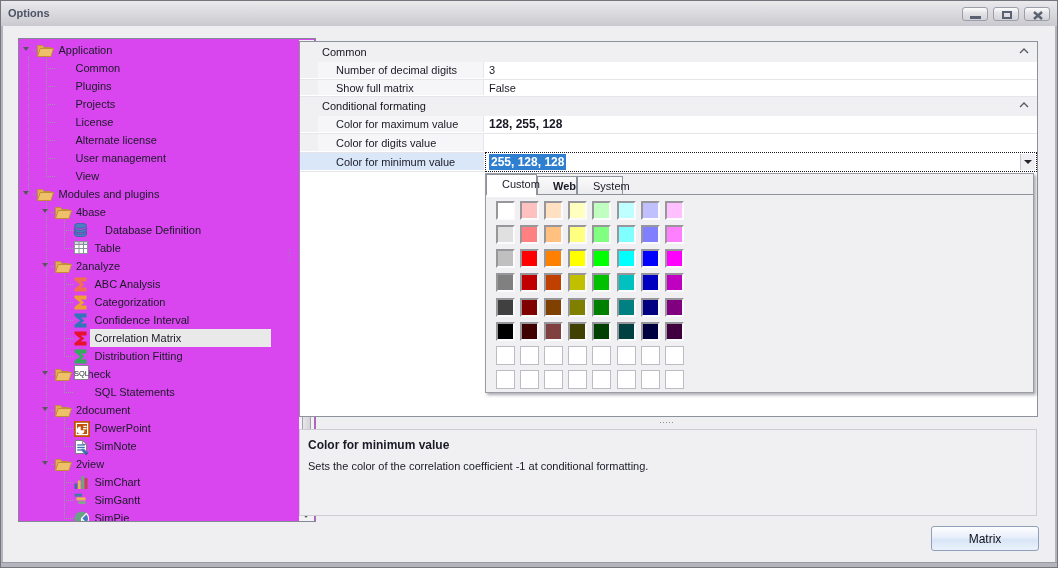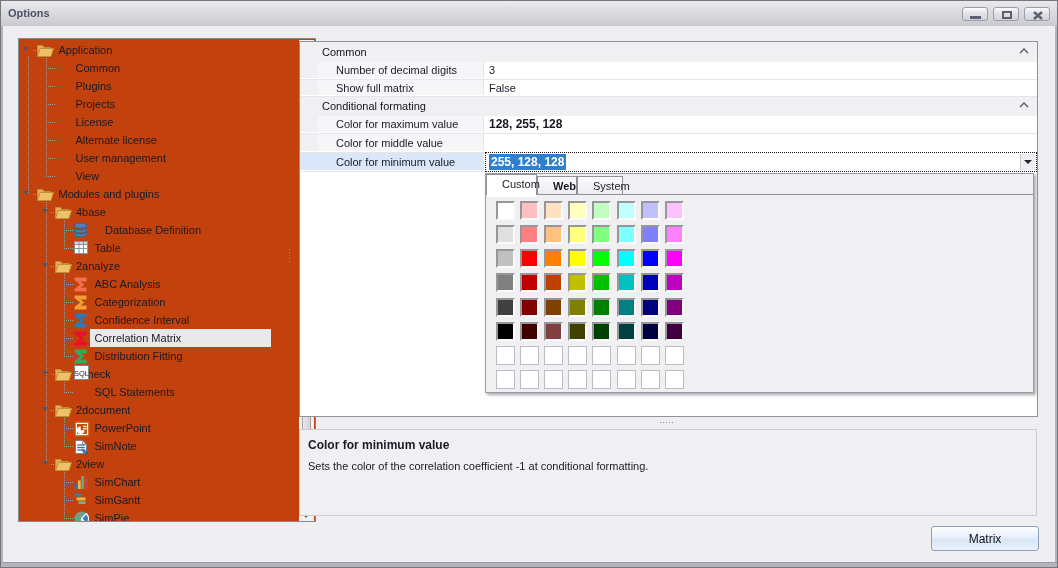--- a/index.html
+++ b/index.html
@@ -2,21 +2,21 @@
 <html><head><meta charset="utf-8">
 <style>
 *{margin:0;padding:0;box-sizing:border-box;}
 html,body{width:1058px;height:568px;overflow:hidden;}
 body{font-family:"Liberation Sans",sans-serif;font-size:11px;color:#1a1a26;}
 #win{position:absolute;left:0;top:0;width:1058px;height:568px;background:#efeff1;border:1px solid #75757d;box-shadow:inset 0 0 0 2px #b2b2ba;}
 #title{position:absolute;left:1px;top:1px;width:1056px;height:25px;background:linear-gradient(#eaeaed,#c9c9cf);}
 #title .cap{position:absolute;left:7px;top:6px;font-weight:bold;font-size:11px;color:#4b5166;}
 .capbtn{position:absolute;top:7px;width:26px;height:14px;border:1px solid #9a9ea9;border-radius:3px;background:linear-gradient(#fcfcfd,#e3e3e7 45%,#d2d2d8);}
 .abs{position:absolute;}
-#tree{position:absolute;left:18px;top:38px;width:298px;height:484px;background:#c2410c;border:1px solid #838992;overflow:hidden;}
+#tree{position:absolute;left:18px;top:38px;width:298px;height:484px;background:#d946ef;border:1px solid #838992;overflow:hidden;}
 .trow{position:absolute;height:18px;line-height:18px;white-space:nowrap;}
 .vdots{position:absolute;width:1px;background-image:repeating-linear-gradient(to bottom,#9a9aa2 0,#9a9aa2 1px,transparent 1px,transparent 2px);}
 .hdots{position:absolute;height:1px;background-image:repeating-linear-gradient(to right,#9a9aa2 0,#9a9aa2 1px,transparent 1px,transparent 2px);}
 .arr{position:absolute;width:0;height:0;border-left:3.5px solid transparent;border-right:3.5px solid transparent;border-top:4.5px solid #55555d;}
 .tsel{position:absolute;background:#e9e9ea;}
 #vsb{position:absolute;right:1px;top:1px;width:15px;height:482px;background:#f2f2f4;}
 .sbarr{position:absolute;left:3px;width:0;height:0;border-left:4px solid transparent;border-right:4px solid transparent;}
 #thumb{position:absolute;left:3px;top:17px;width:9px;height:430px;border:1px solid #a2a2aa;border-radius:5px;background:linear-gradient(to right,#e7e7ea,#d4d4d9);}
 #vgrip{position:absolute;left:289px;top:249px;width:1px;height:14px;background-image:repeating-linear-gradient(to bottom,#8f8f97 0,#8f8f97 1px,transparent 1px,transparent 3px);}
 #hgrip{position:absolute;left:660px;top:422px;width:13px;height:1px;background-image:repeating-linear-gradient(to right,#8f8f97 0,#8f8f97 1px,transparent 1px,transparent 3px);}
@@ -242,21 +242,21 @@
 <div class="pgcat" style="top:55px;height:19px;line-height:19px;padding-left:22px;">Conditional formating<svg class="chev" style="top:5px;" width="10" height="6" viewBox="0 0 10 6">
         <path d="M1 5 L5 1 L9 5" fill="none" stroke="#5a5c64" stroke-width="1.4"></path>
       </svg></div>
 <div class="pgrow" style="top:74px;height:18px;">
       <div class="pgstrip" style=""></div>
       <div class="pglabel" style="line-height:17px;">Color for maximum value</div>
       <div class="pgval" style="line-height:17px;font-weight:bold;font-size:12px;">128, 255, 128</div>
     </div>
 <div class="pgrow" style="top:92px;height:19px;">
       <div class="pgstrip" style=""></div>
-      <div class="pglabel" style="line-height:18px;">Color for middle value</div>
+      <div class="pglabel" style="line-height:18px;">Color for digits value</div>
       <div class="pgval" style="line-height:18px;"></div>
     </div>
 <div class="pgrow" style="top:111px;height:19px;">
       <div class="pgstrip" style="background:#d9e7f9;"></div>
       <div class="pglabel" style="line-height:18px;background:#d9e7f9;">Color for minimum value</div>
     </div>
     <div style="position:absolute;left:185px;top:110px;width:552px;height:20px;border:1px dotted #15151c;background:#fff;">
       <span style="position:absolute;left:3px;top:1px;bottom:1px;background:#2f7fd1;color:#fff;font-weight:bold;font-size:12px;line-height:16px;padding:0 2px;">255, 128, 128</span>
       <span style="position:absolute;right:1px;top:1px;width:15px;bottom:1px;background:#efeff1;border-left:1px solid #c6c6cc;"></span>
       <span style="position:absolute;right:4px;top:7px;width:0;height:0;border-left:4px solid transparent;border-right:4px solid transparent;border-top:4px solid #23232b;"></span>

